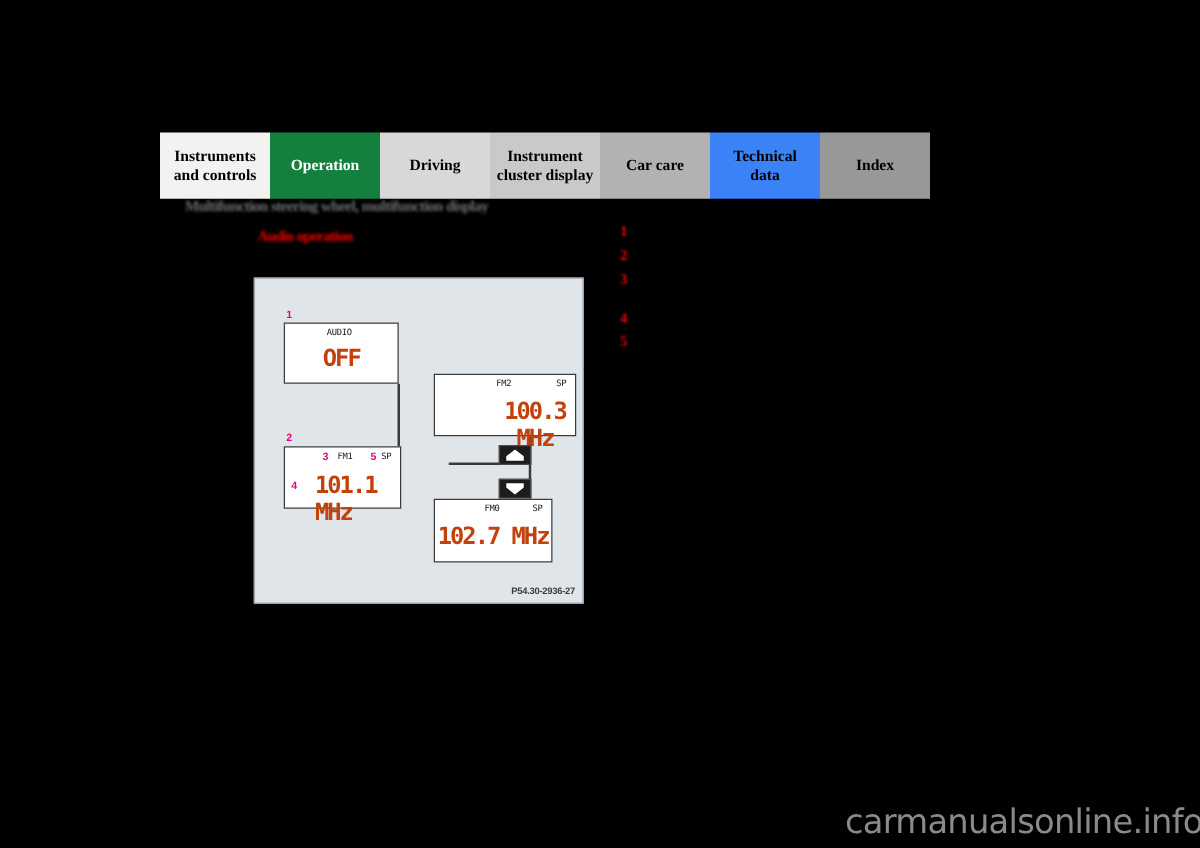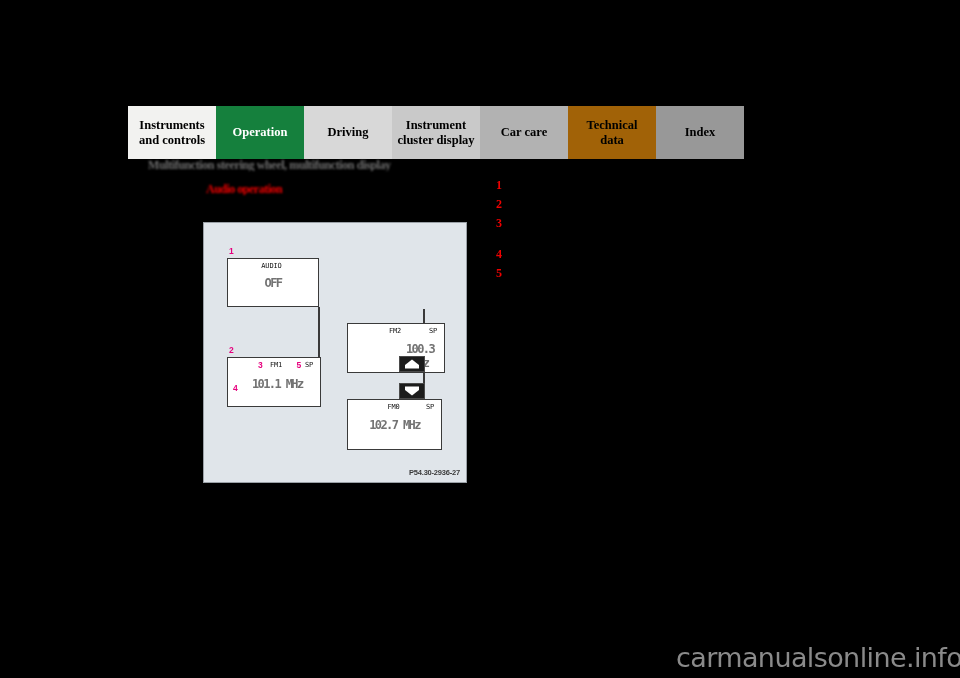--- a/index.html
+++ b/index.html
@@ -146,22 +146,22 @@
   .lcd-sp {
     position: absolute;
     right: 7px;
   }
   .lcd-main {
     position: absolute;
     left: 0;
     right: 0;
     font-family: "DejaVu Sans Mono", monospace;
     font-weight: bold;
-    font-size: 12px;
-    color: #737373;
+    font-size: 19px;
+    color: #c2410c;
     letter-spacing: -1.6px;
     text-align: center;
   }
   .lcd-main.left-al {
     text-align: left;
     padding-left: 24px;
   }
 
   
   .callout {
@@ -219,21 +219,21 @@
 <body>
 
 <div id="tab-bar">
   <div class="tab" style="background: rgb(242, 242, 240); color: rgb(0, 0, 0); width: 88px; flex: 0 0 88px;">Instruments
 and controls</div>
   <div class="tab active" style="background: #15803d; color: rgb(255, 255, 255); width: 88px; flex: 0 0 88px;">Operation</div>
   <div class="tab" style="background: rgb(216, 216, 216); color: rgb(0, 0, 0); width: 88px; flex: 0 0 88px;">Driving</div>
   <div class="tab" style="background: rgb(201, 201, 201); color: rgb(0, 0, 0); width: 88px; flex: 0 0 88px;">Instrument
 cluster display</div>
   <div class="tab" style="background: rgb(178, 178, 178); color: rgb(0, 0, 0); width: 88px; flex: 0 0 88px;">Car care</div>
-  <div class="tab" style="background: #a16207; color: rgb(0, 0, 0); width: 88px; flex: 0 0 88px;">Technical
+  <div class="tab" style="background: #3b82f6; color: rgb(0, 0, 0); width: 88px; flex: 0 0 88px;">Technical
 data</div>
   <div class="tab" style="background: rgb(152, 152, 152); color: rgb(0, 0, 0); width: 88px; flex: 0 0 88px;">Index</div>
 </div>
 
 <div id="section-heading">Multifunction steering wheel, multifunction display</div>
 <div id="sub-heading">Audio operation</div>
 
 <div id="legend-list">
   <div class="legend-item" style="top:0px;">
     <span class="legend-num">1</span>
@@ -276,21 +276,21 @@
     <div class="lcd-top">
       <span class="callout" style="left:30px; top:0px;">3</span>
       <span class="lcd-band" style="transform:translateX(-34%);">FM1</span>
       <span class="callout" style="right:19px; top:0px;">5</span>
       <span class="lcd-sp">SP</span>
     </div>
     <span class="callout" style="left:5px; top:26px;">4</span>
     <div class="lcd-main left-al" style="top:19px;">101.1 MHz</div>
   </div>
 
-  <div class="lcd" style="left:143px; top:100px; width:98px; height:50px;">
+  <div class="lcd" style="left:143px; top:76px; width:114px; height:50px;">
     <div class="lcd-top">
       <span class="lcd-band">FM2</span>
       <span class="lcd-sp">SP</span>
     </div>
     <div class="lcd-main" style="top:18px;margin-left:48px;">100.3 MHz</div>
   </div>
 
   <div class="arrow-btn" style="left:195px; top:133px;">
     <svg width="16" height="10" viewBox="0 0 16 10">
       <polygon points="8,0.5 15,6 15,9.5 1,9.5 1,6" fill="#ffffff"></polygon>

